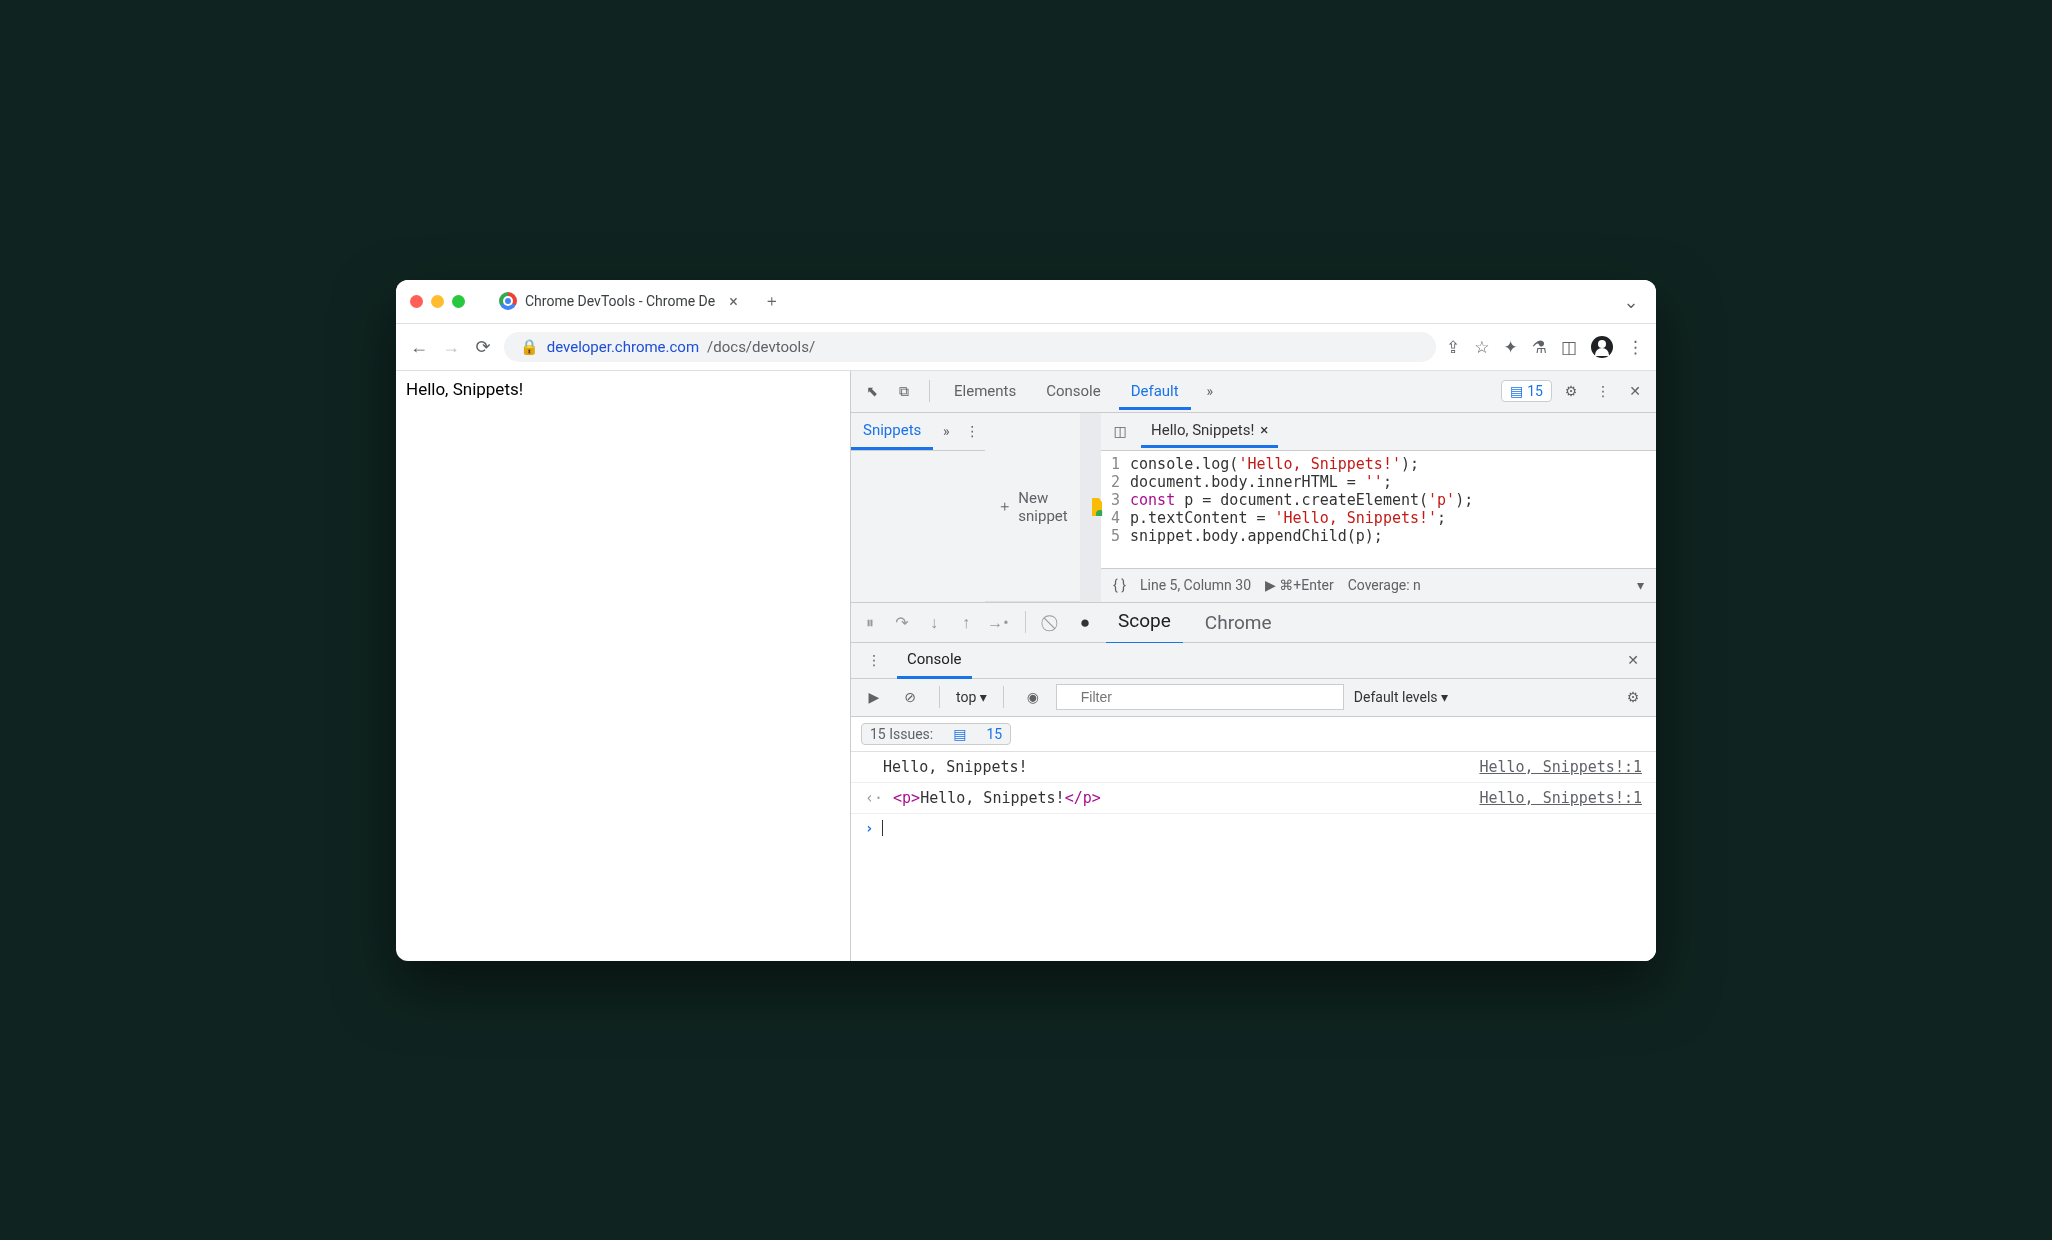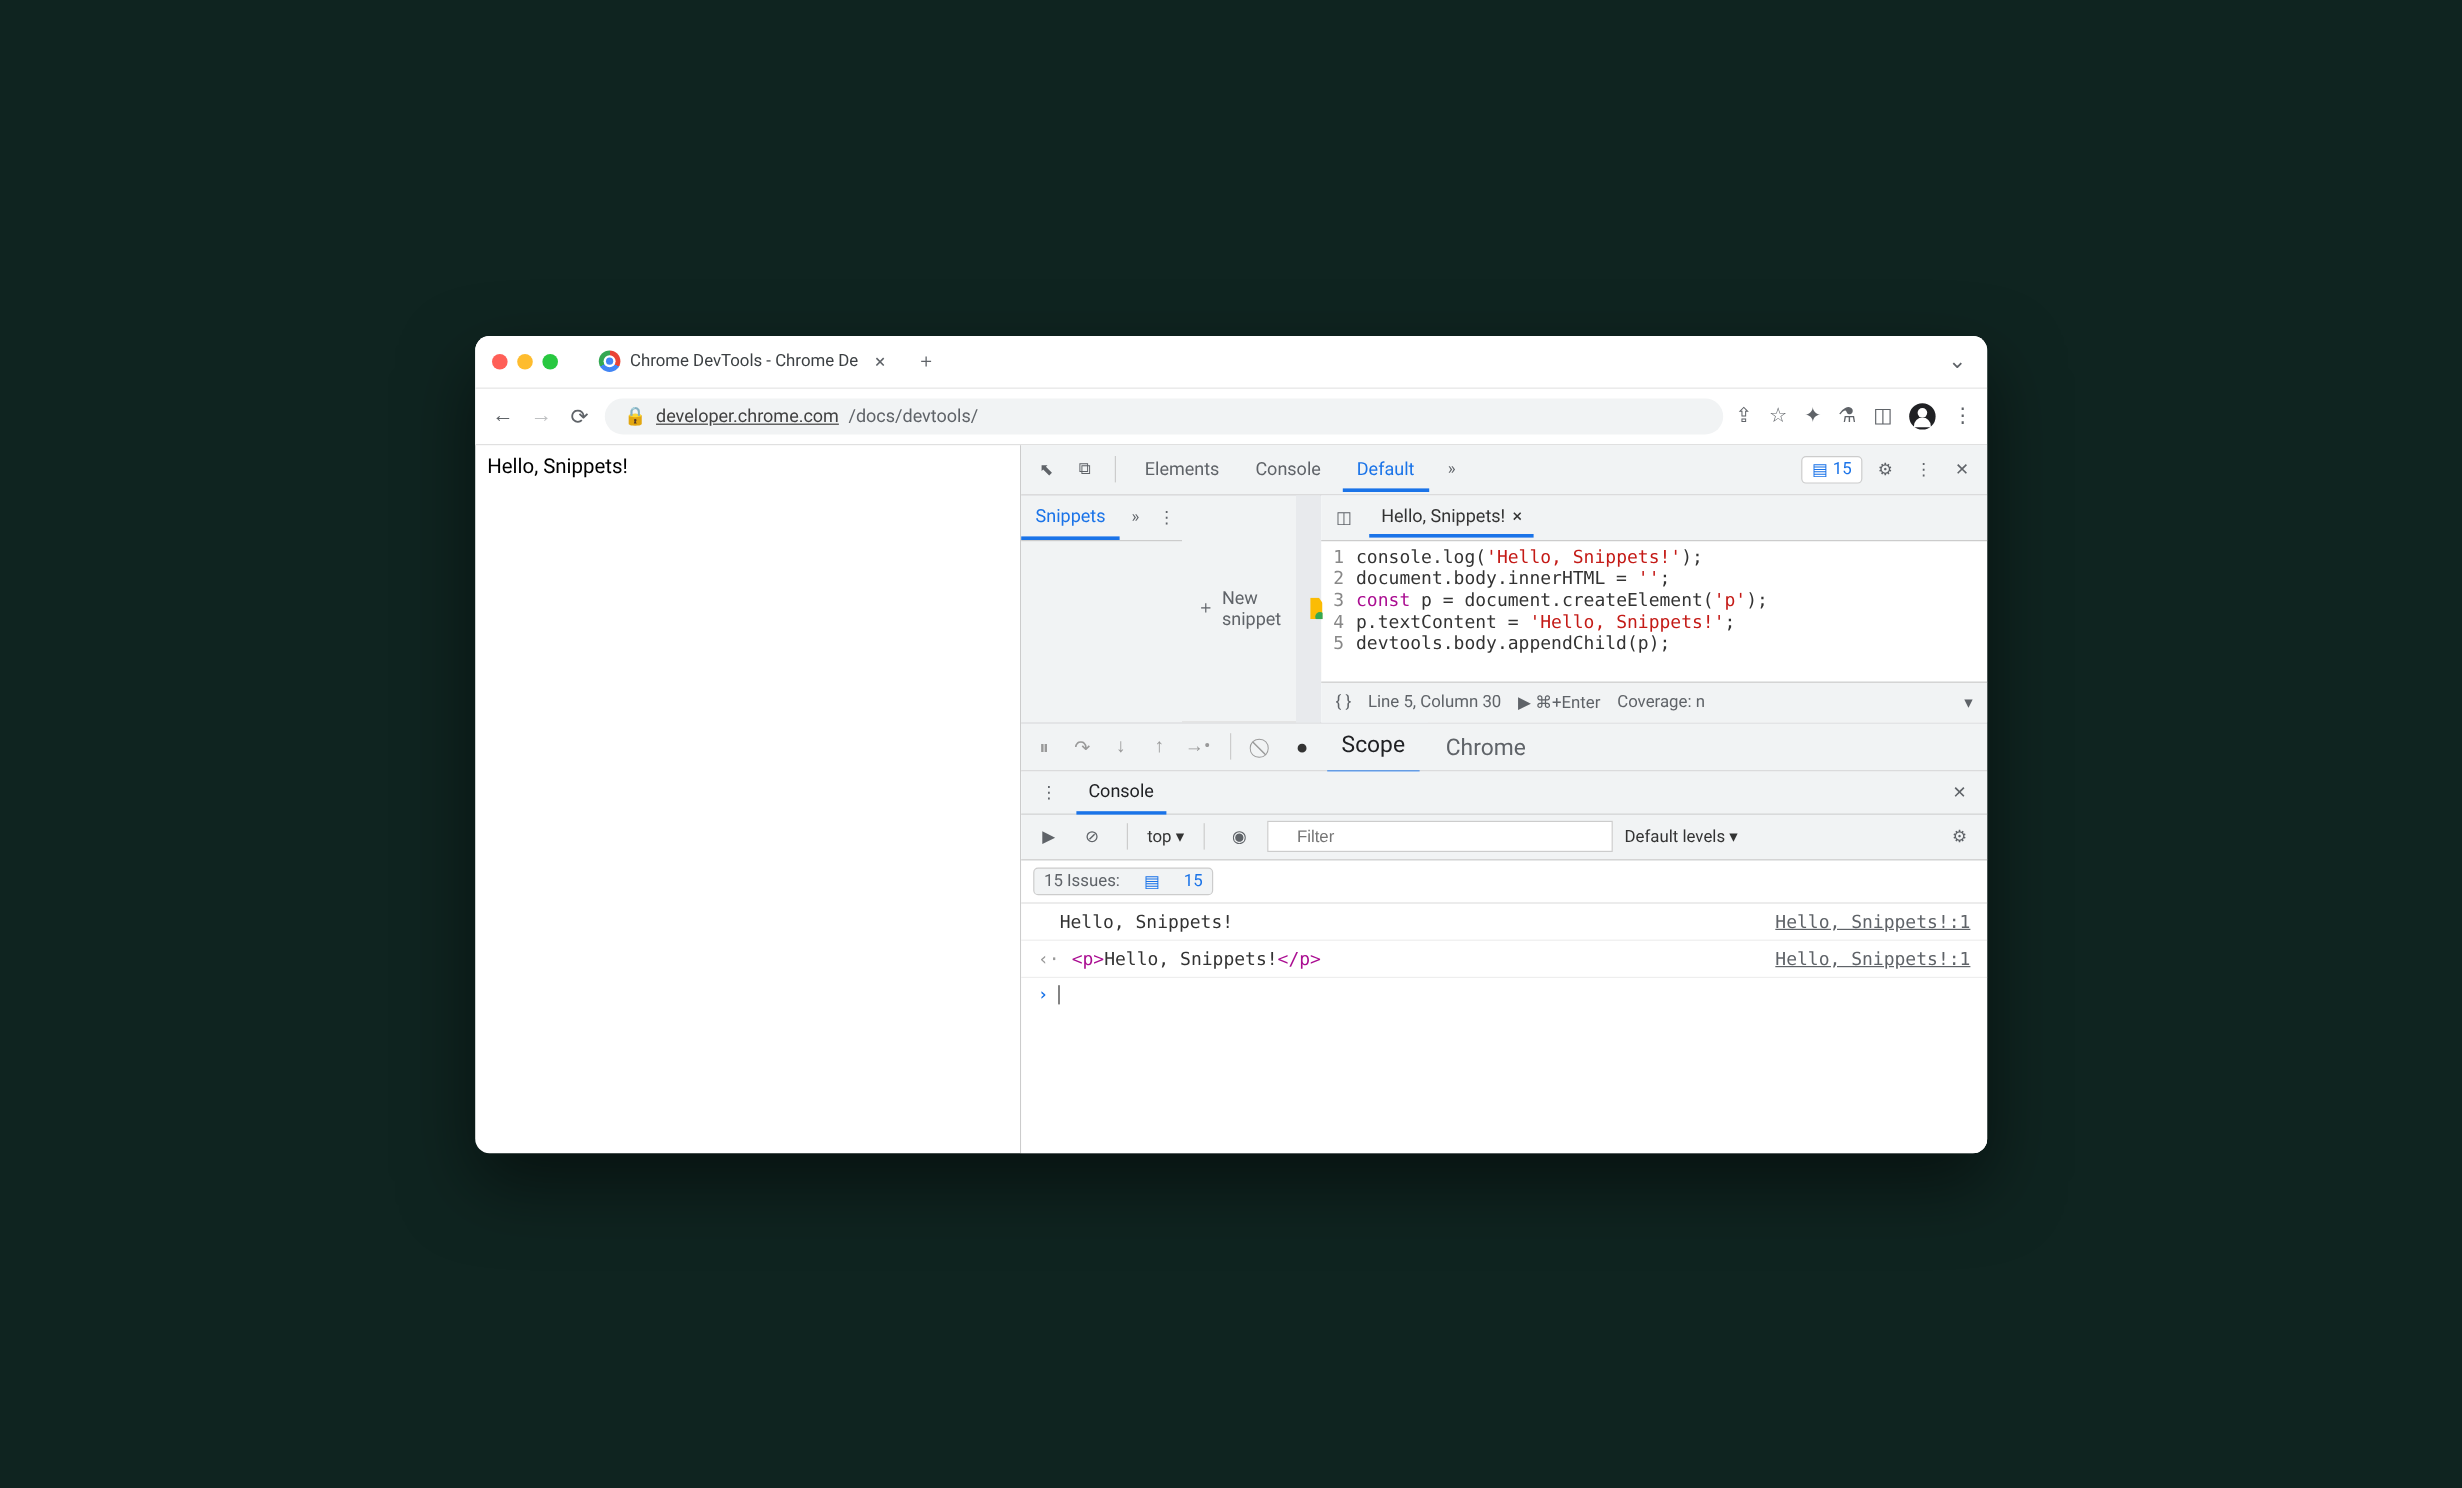--- a/index.html
+++ b/index.html
@@ -64,21 +64,21 @@
     padding: 8px 12px; background: #fff;
     border-bottom: 1px solid #e0e0e0;
   }
   .nav-icon { color: #5f6368; font-size: 18px; width: 22px; text-align: center; cursor: pointer; }
   .nav-icon.disabled { opacity: 0.4; }
   .url-box {
     flex: 1; display: flex; align-items: center; gap: 8px;
     background: #f1f3f4; border-radius: 20px; padding: 6px 16px;
     font-size: 15px; color: #202124;
   }
-  .url-domain { color: #404040; text-decoration: underline; }
+  .url-domain { color: #1d4ed8; }
   .url-path { color: #5f6368; }
   .addr-actions { display: flex; gap: 14px; align-items: center; }
   .addr-icon { color: #5f6368; font-size: 17px; cursor: pointer; }
   .profile-circle { width: 22px; height: 22px; background: #202124; border-radius: 50%; position: relative; }
   .profile-circle::after { content:''; position:absolute; width:8px; height:8px; background:#fff; border-radius:50%; top:4px; left:7px; }
   .profile-circle::before { content:''; position:absolute; width:14px; height:8px; background:#fff; border-radius:8px 8px 0 0; bottom:2px; left:4px; }
   
   .content {
     display: flex;
     height: 590px;
@@ -315,21 +315,21 @@
                 <div>2</div>
                 <div>3</div>
                 <div>4</div>
                 <div>5</div>
               </div>
             <div class="code-lines" id="codelines">
                 <div>console.log(<span class="tok-str">'Hello, Snippets!'</span>);</div>
                 <div>document.body.innerHTML = <span class="tok-str">''</span>;</div>
                 <div><span class="tok-kw">const</span> p = document.createElement(<span class="tok-str">'p'</span>);</div>
                 <div>p.textContent = <span class="tok-str">'Hello, Snippets!'</span>;</div>
-                <div>devtools.body.appendChild(p);</div>
+                <div>snippet.body.appendChild(p);</div>
               </div>
           </div>
           <div class="editor-status">
             <span>{ }</span>
             <span>Line 5, Column 30</span>
             <span>▶ ⌘+Enter</span>
             <span>Coverage: n</span>
             <div class="dt-spacer"></div>
             <span>▾</span>
           </div>

